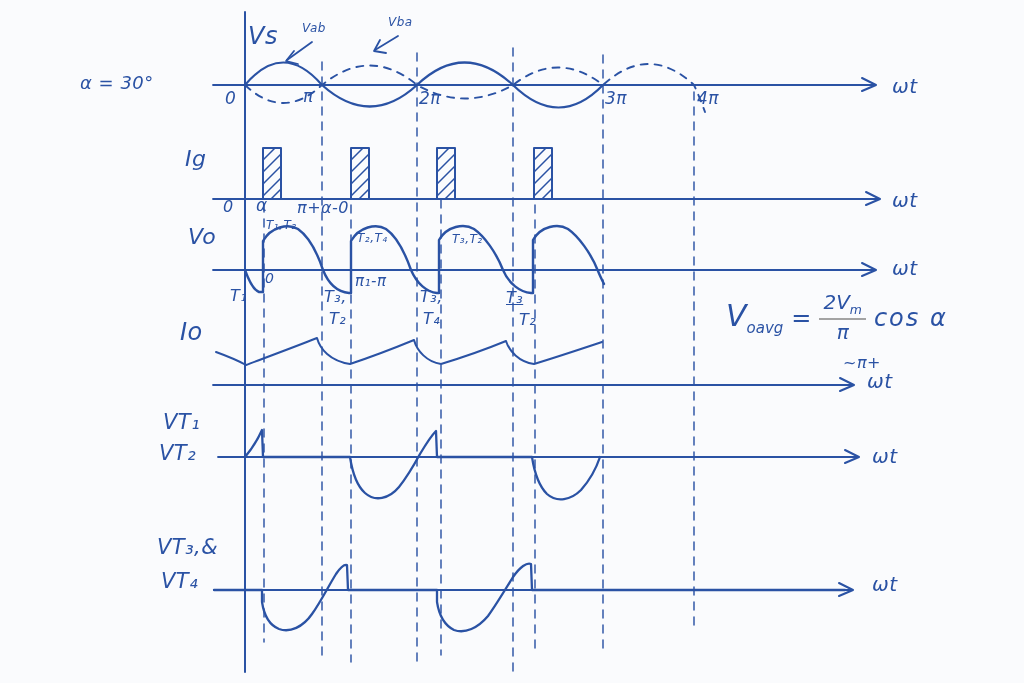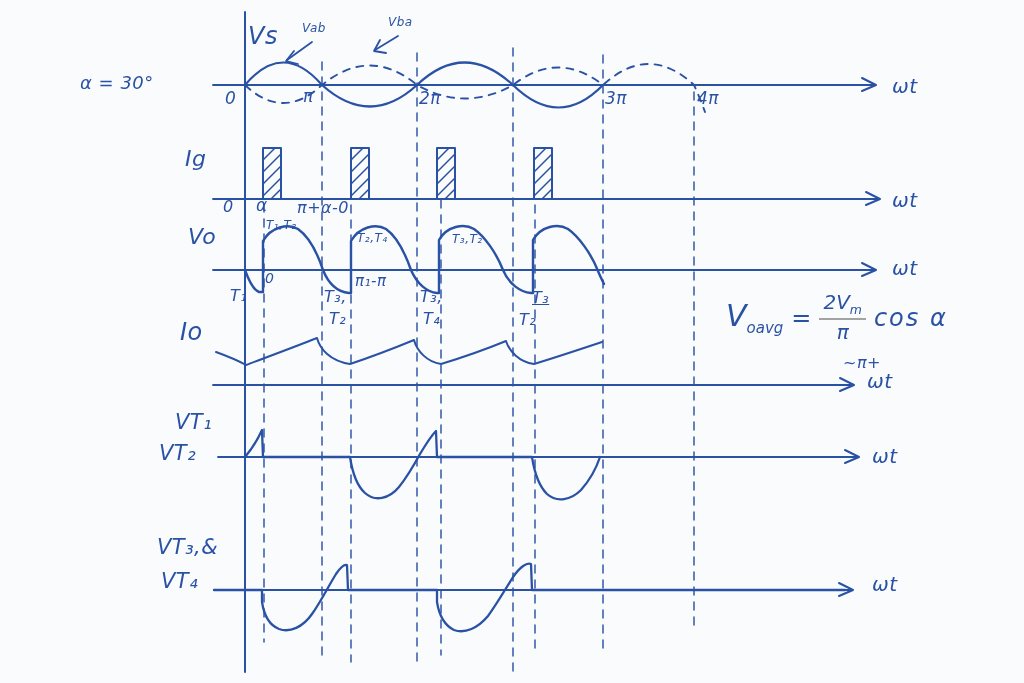--- a/index.html
+++ b/index.html
@@ -136,39 +136,39 @@
   <div class="lbl s18" style="left:266px;top:219px;">T₁,T₂</div>
   <div class="lbl s18" style="left:357px;top:232px;">T₂,T₄</div>
   <div class="lbl s18" style="left:452px;top:233px;">T₃,T₂</div>
   <div class="lbl s14" style="left:265px;top:271px;">0</div>
   <div class="lbl s16" style="left:230px;top:288px;">T₁</div>
   <div class="lbl s15" style="left:355px;top:274px;">π₁-π</div>
   <div class="lbl s16" style="left:324px;top:289px;">T₃,</div>
   <div class="lbl s16" style="left:329px;top:311px;">T₂</div>
   <div class="lbl s16" style="left:420px;top:289px;">T₃,</div>
   <div class="lbl s16" style="left:423px;top:311px;">T₄</div>
-  <div class="lbl s16" style="left:532px;top:290px;text-decoration:underline;">T₃</div>
+  <div class="lbl s16" style="left:506px;top:290px;text-decoration:underline;">T₃</div>
   <div class="lbl s16" style="left:519px;top:312px;">T₂</div>
   <div class="lbl s20" style="left:892px;top:258px;">ωt</div>
 
   <div class="lbl s24" style="left:180px;top:320px;">Io</div>
   <div class="lbl s16" style="left:843px;top:355px;">~π+</div>
   <div class="lbl s20" style="left:867px;top:371px;">ωt</div>
 
   <div class="formula">
     <span class="f-v"><span>V</span><sub>oavg</sub></span>
     <span class="f-eq">=</span>
     <span class="frac">
       <span class="frac-top"><span>2V</span><sub>m</sub></span>
       <span class="frac-bot">π</span>
     </span>
     <span class="f-cos">cos α</span>
   </div>
 
-  <div class="lbl s21" style="left:163px;top:412px;margin-left:12px;">VT₁</div>
+  <div class="lbl s21" style="left:163px;top:412px;">VT₁</div>
   <div class="lbl s21" style="left:159px;top:443px;">VT₂</div>
   <div class="lbl s20" style="left:872px;top:446px;">ωt</div>
 
   <div class="lbl s21" style="left:157px;top:537px;">VT₃,&amp;</div>
   <div class="lbl s21" style="left:161px;top:571px;">VT₄</div>
   <div class="lbl s20" style="left:872px;top:574px;">ωt</div>
 
 </div>
 
 </body></html>

